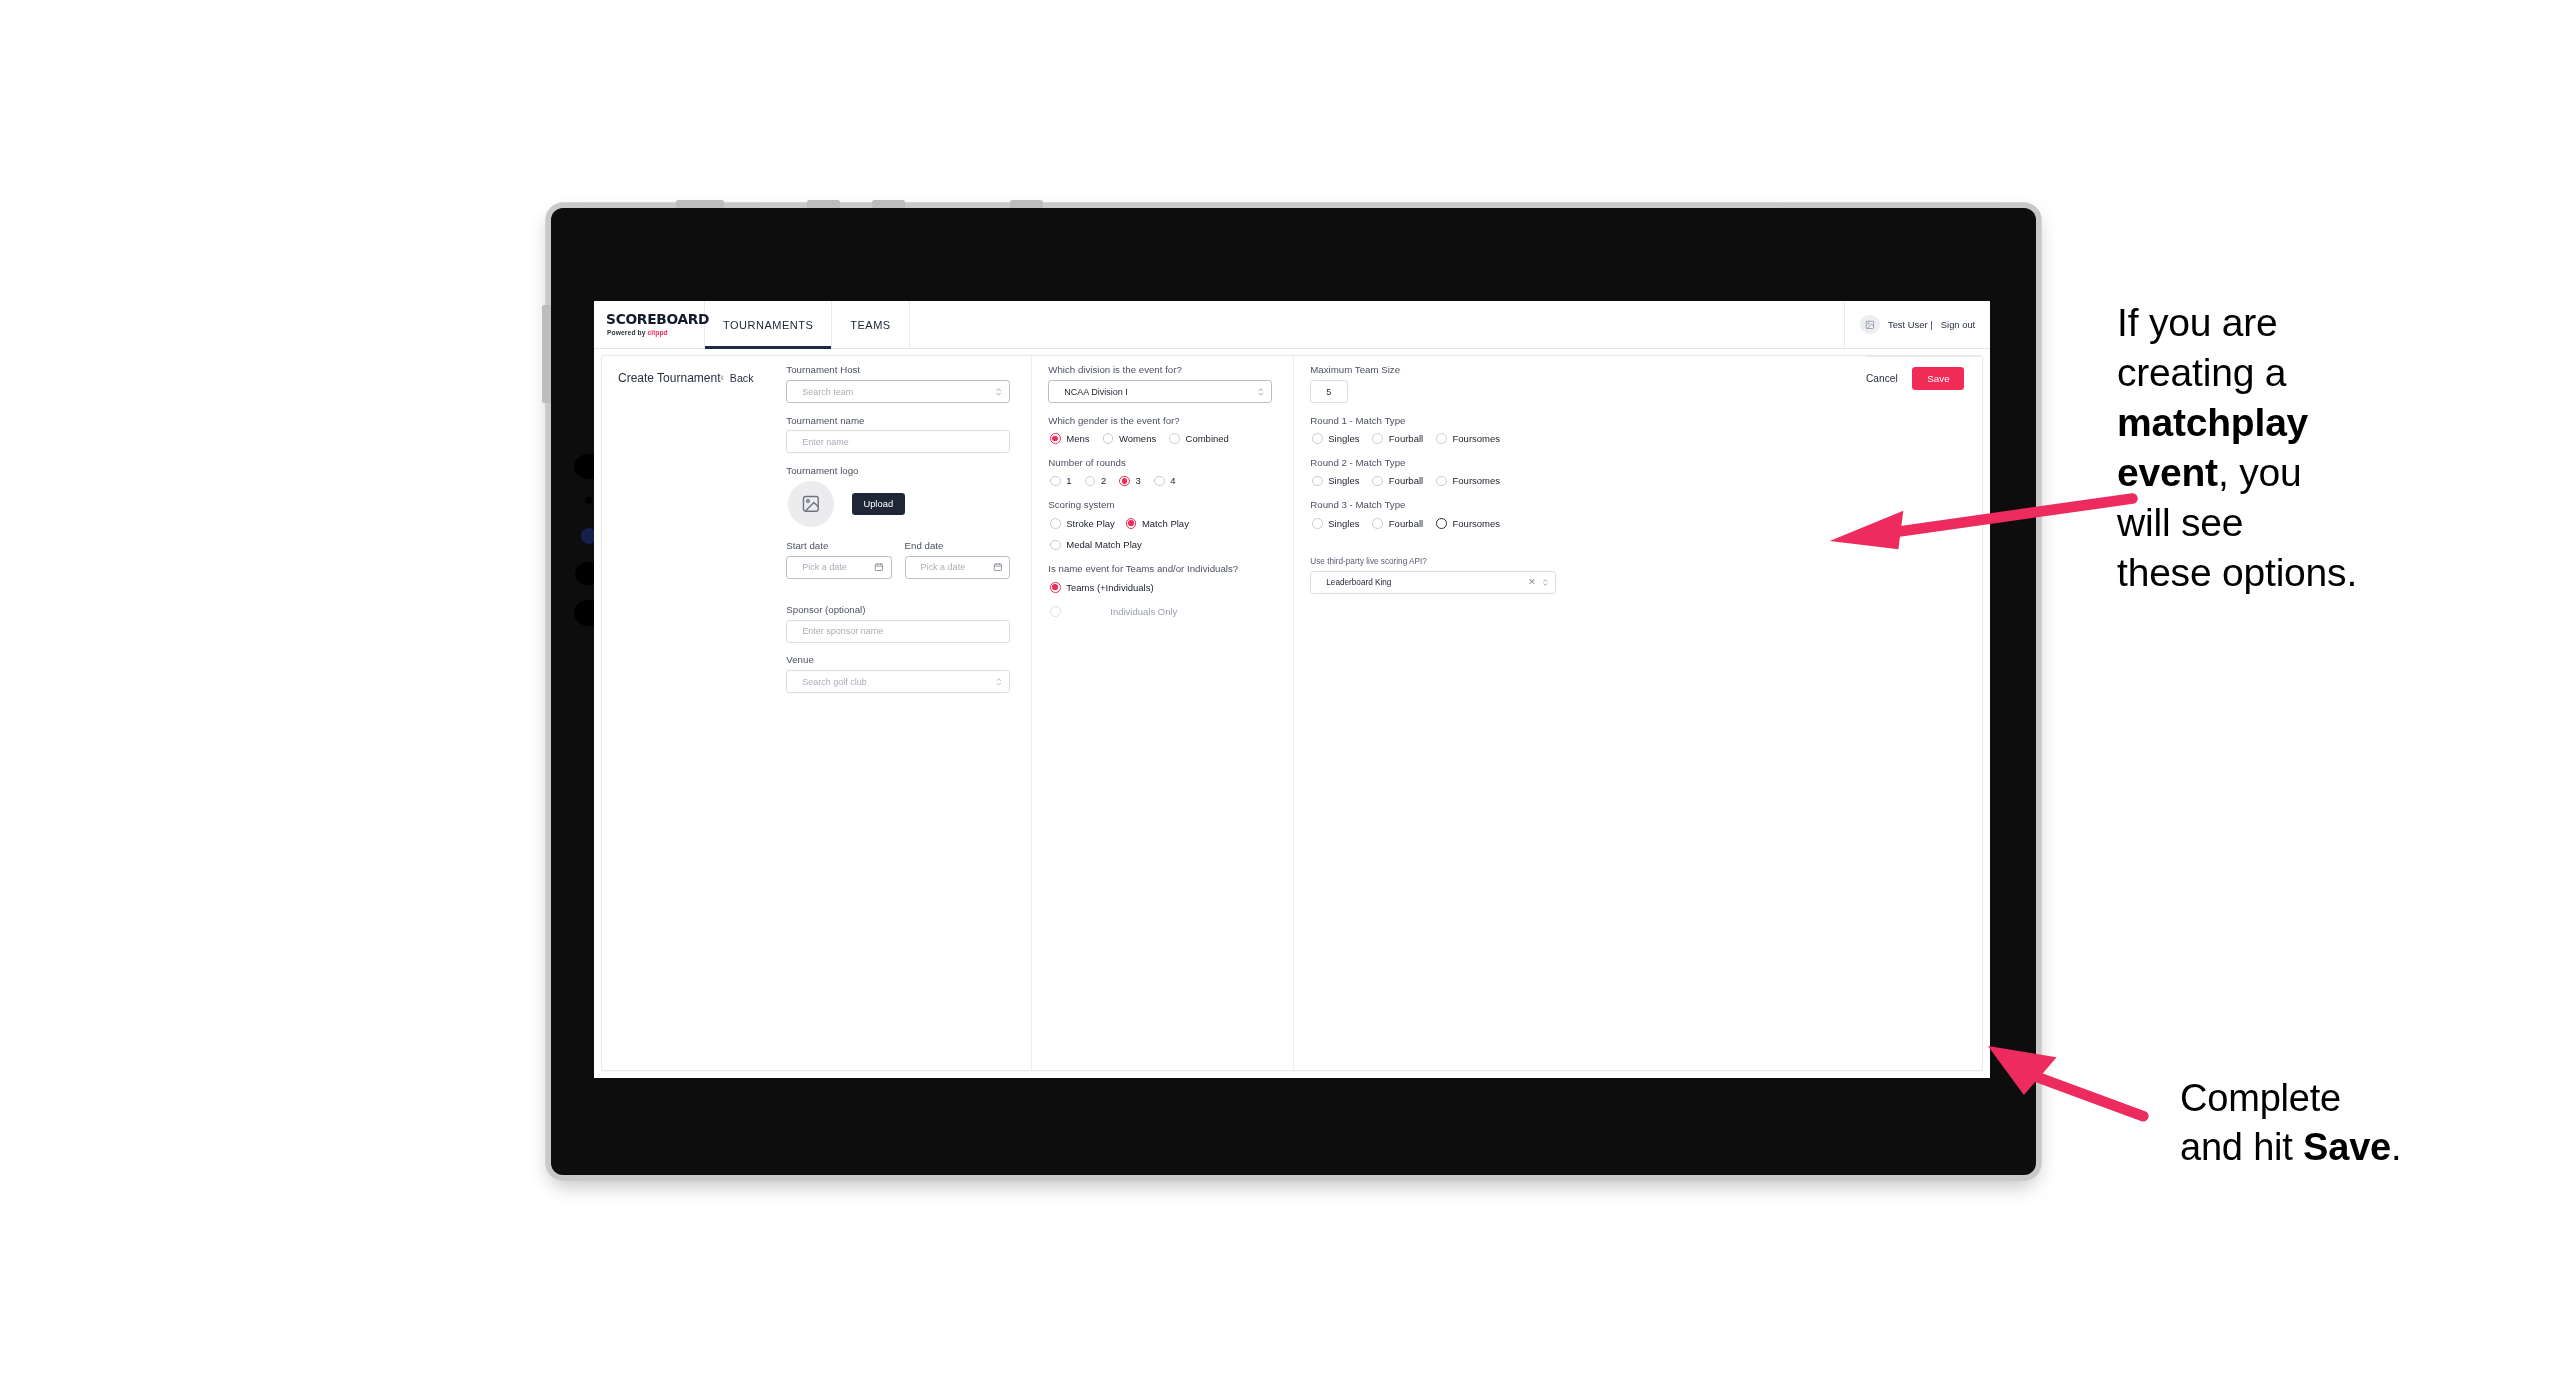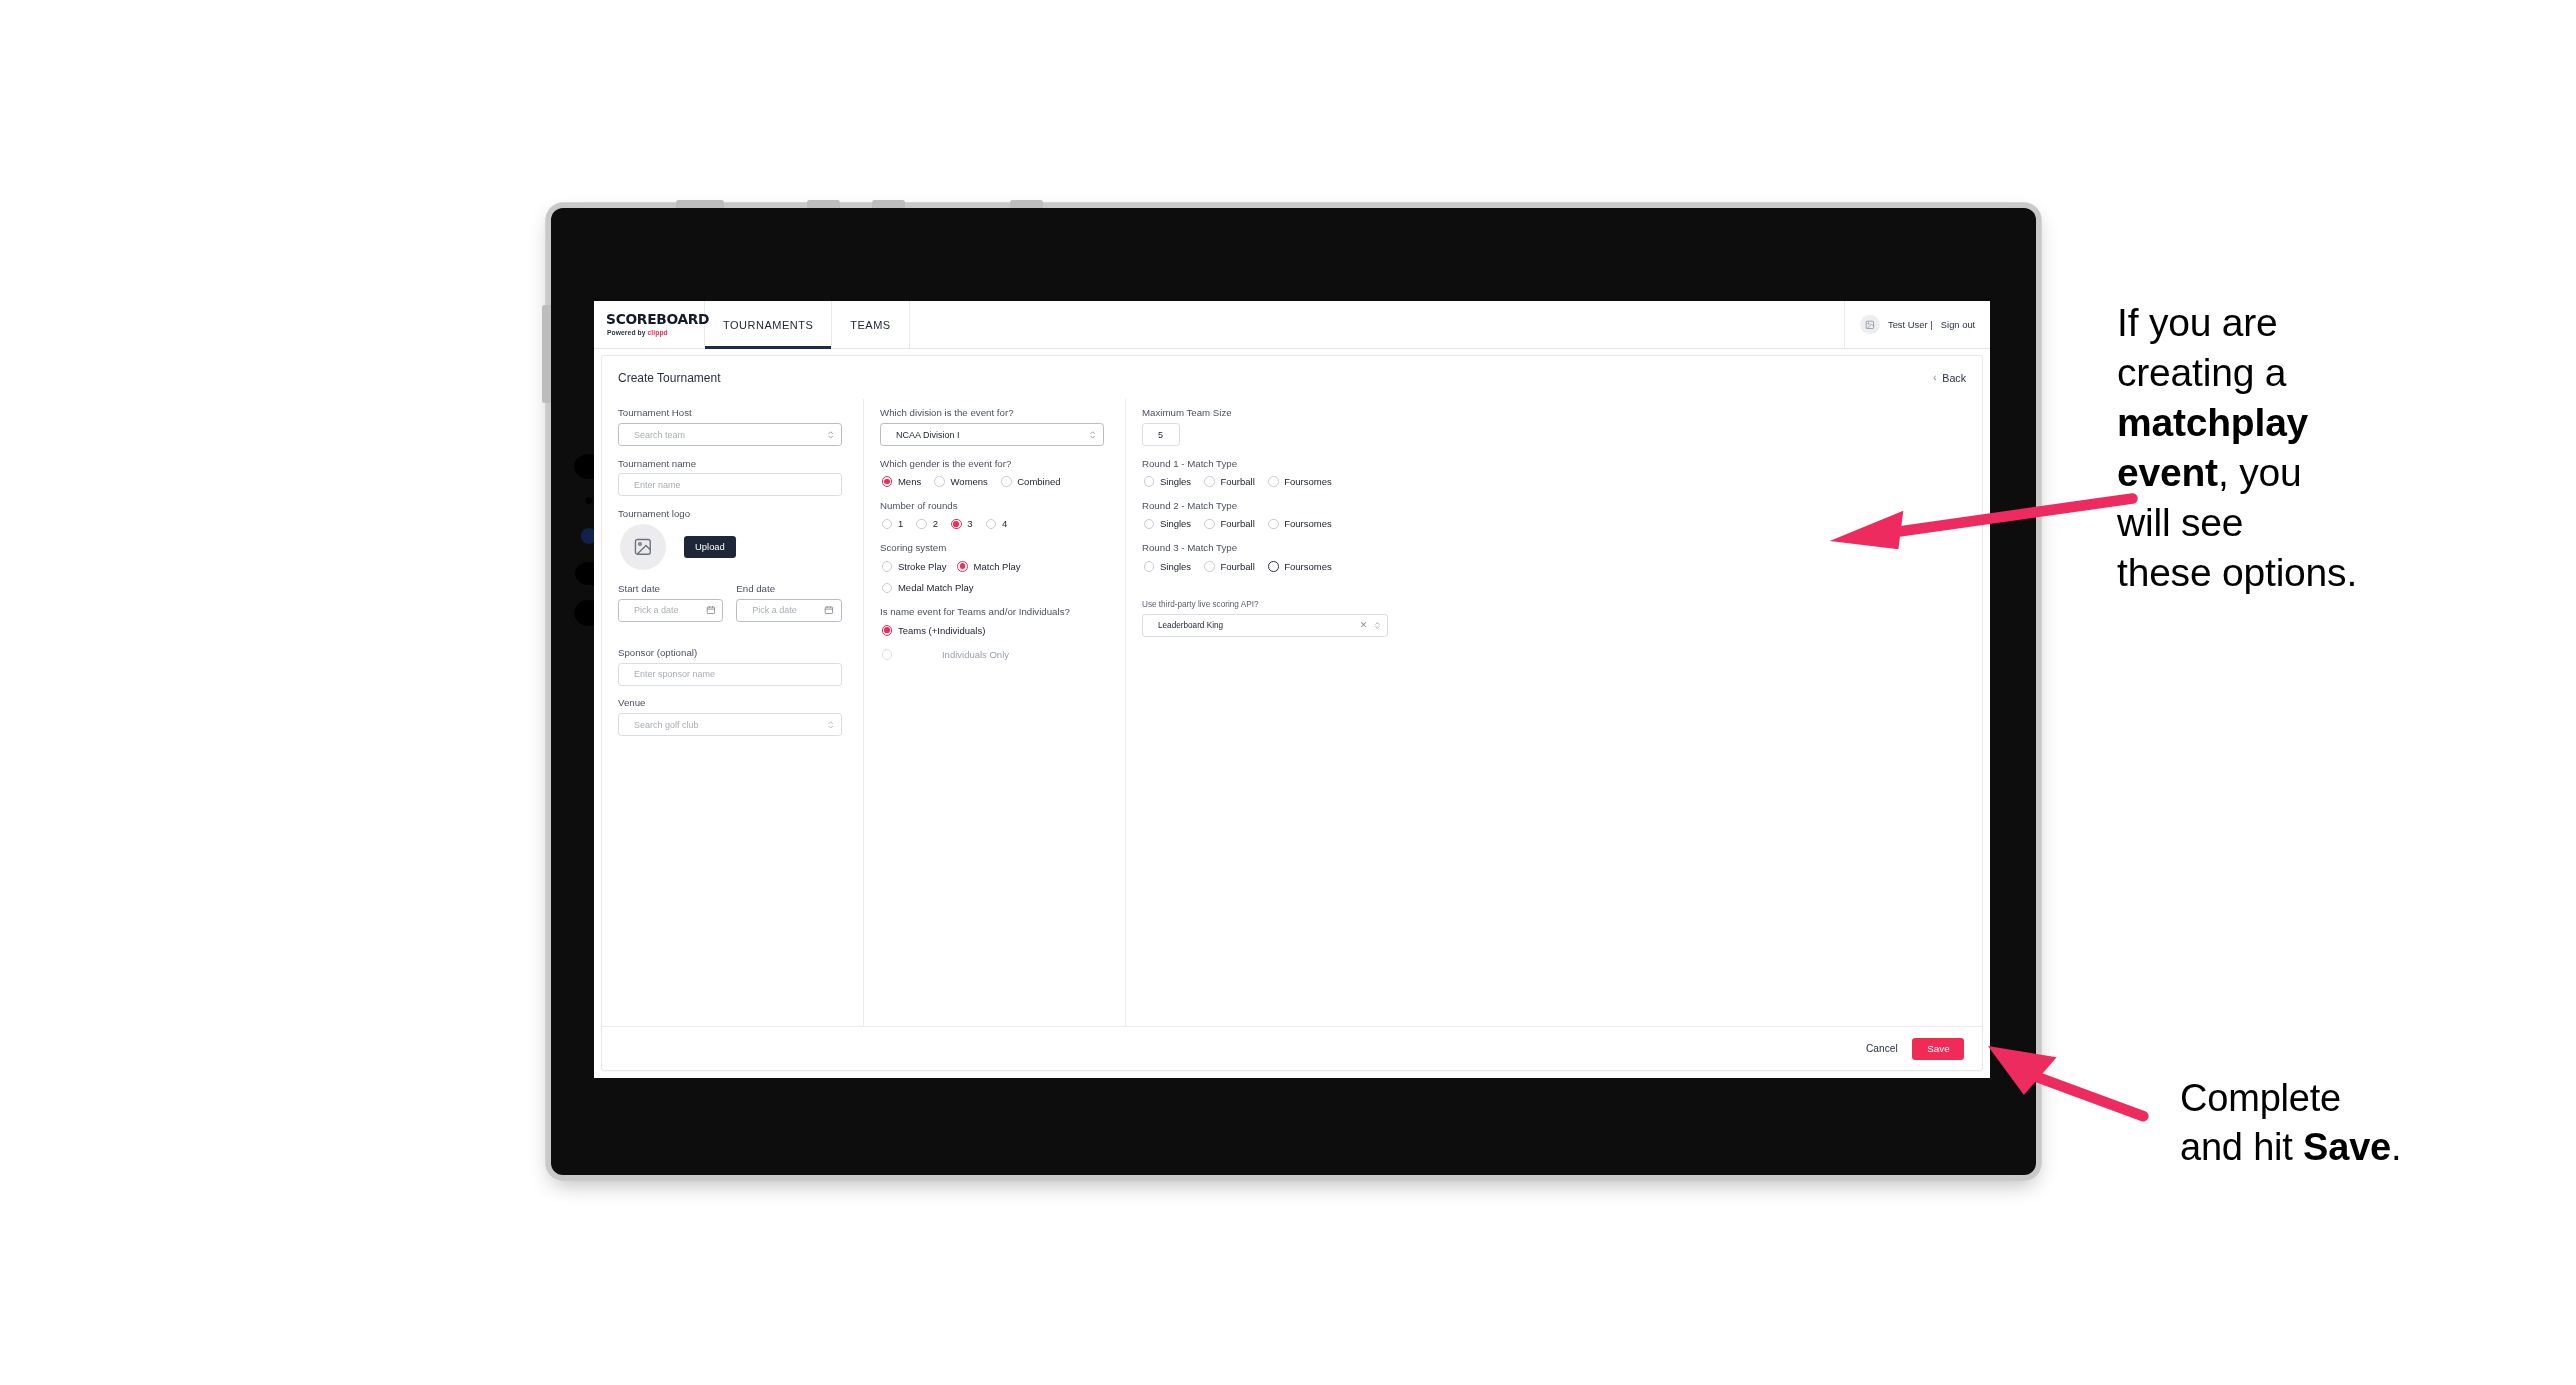--- a/index.html
+++ b/index.html
@@ -49,21 +49,21 @@
   .navtab.active::after { content:""; position:absolute; left:0; right:0; bottom:-0.8px; height:2.5px; background:#1f2a44; }
   #navspacer { flex:1; border-right:0.8px solid #e9eaee; }
   #userbox { display:flex; align-items:center; gap:8.2px; padding:0 14.8px; }
   #avatar { width:19.7px; height:19.7px; border-radius:50%; background:#eceef1; display:flex; align-items:center; justify-content:center; }
   #userbox .uname { font-size:9.4px; color:#2a3043; }
   #userbox .sout { font-size:9.4px; color:#2a3043; cursor:pointer; }
 
   
   #card { position:absolute; left:6.6px; top:54px; right:6.6px; bottom:6.6px;
           background:#fff; border:0.8px solid #e7e8ec; border-radius:3.3px;
-          box-shadow:0 0.8px 1.6px rgba(16,24,40,.04); display:flex; flex-direction:column; }
+          box-shadow:0 0.8px 1.6px rgba(16,24,40,.04); display:flex; flex-direction:row; }
   #cardhead { height:43px; display:flex; align-items:center; justify-content:space-between;
               padding:0 16.4px 0 16.4px; }
   #pagetitle { font-size:12px; color:#2a3043; }
   #backlink { display:flex; align-items:center; gap:5.7px; font-size:10.7px; color:#2a3043; cursor:pointer; }
   #backlink .chev { font-size:10.7px; color:#7d828f; line-height:1; }
 
   #cols { flex:1; display:flex; padding:0 0 0 0; }
   .col { padding: 8.2px 21px 0 16.4px; }
   .col.c1 { width:262px; border-right:0.8px solid #ebecf0; }
   .col.c2 { width:262px; border-right:0.8px solid #ebecf0; }

